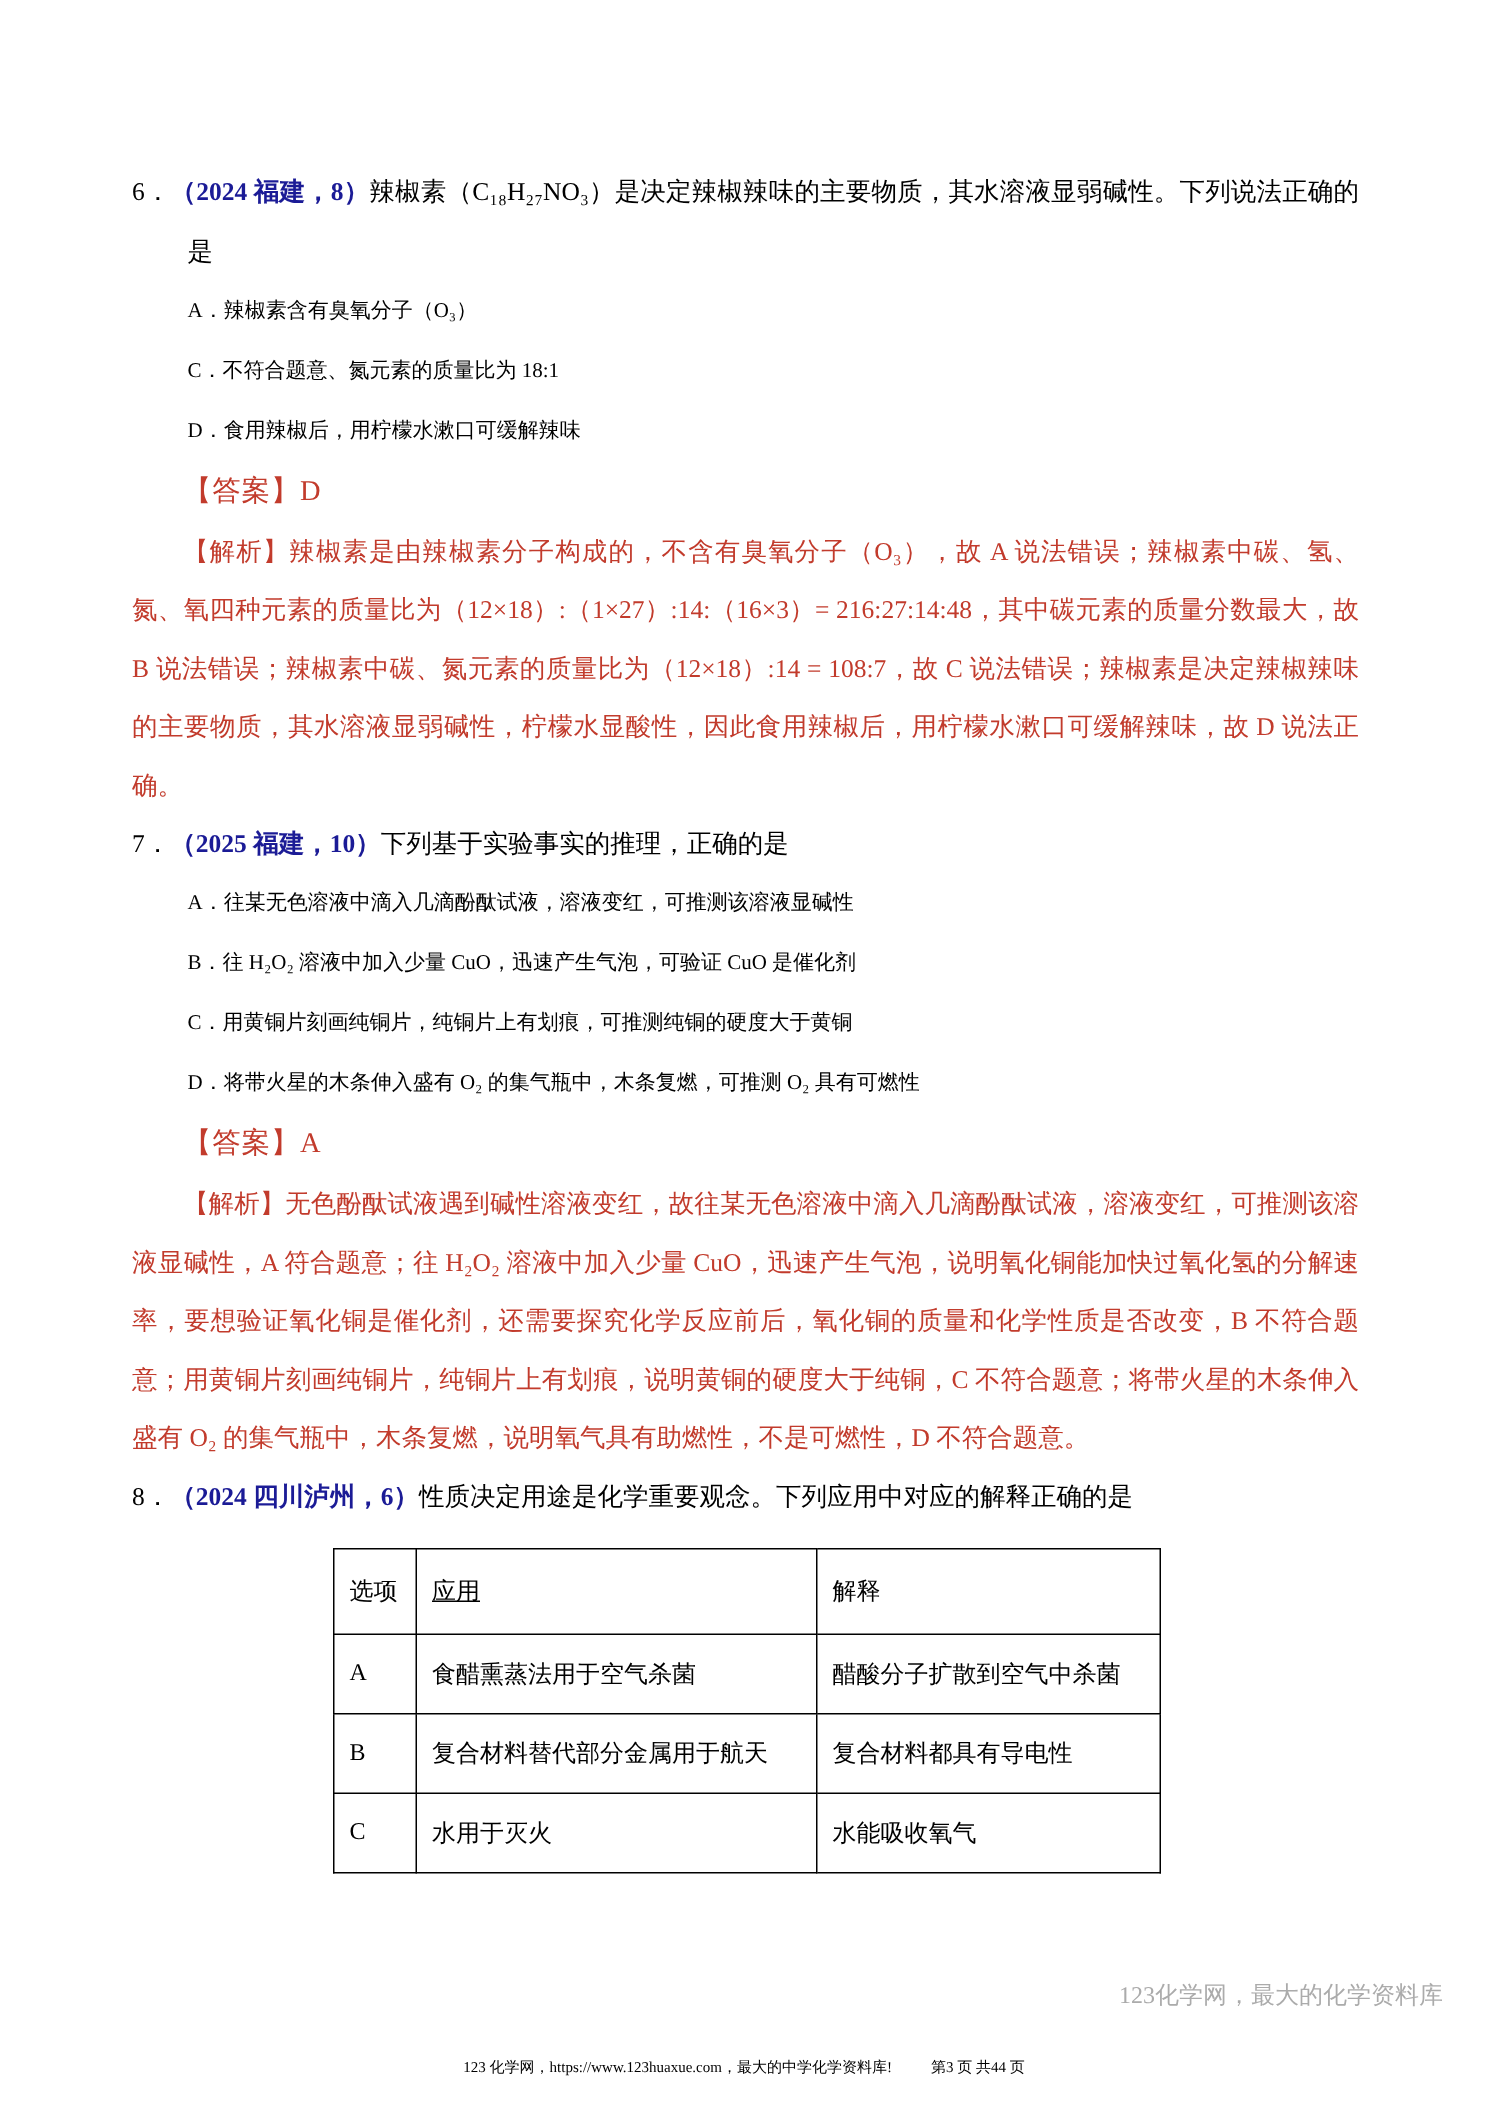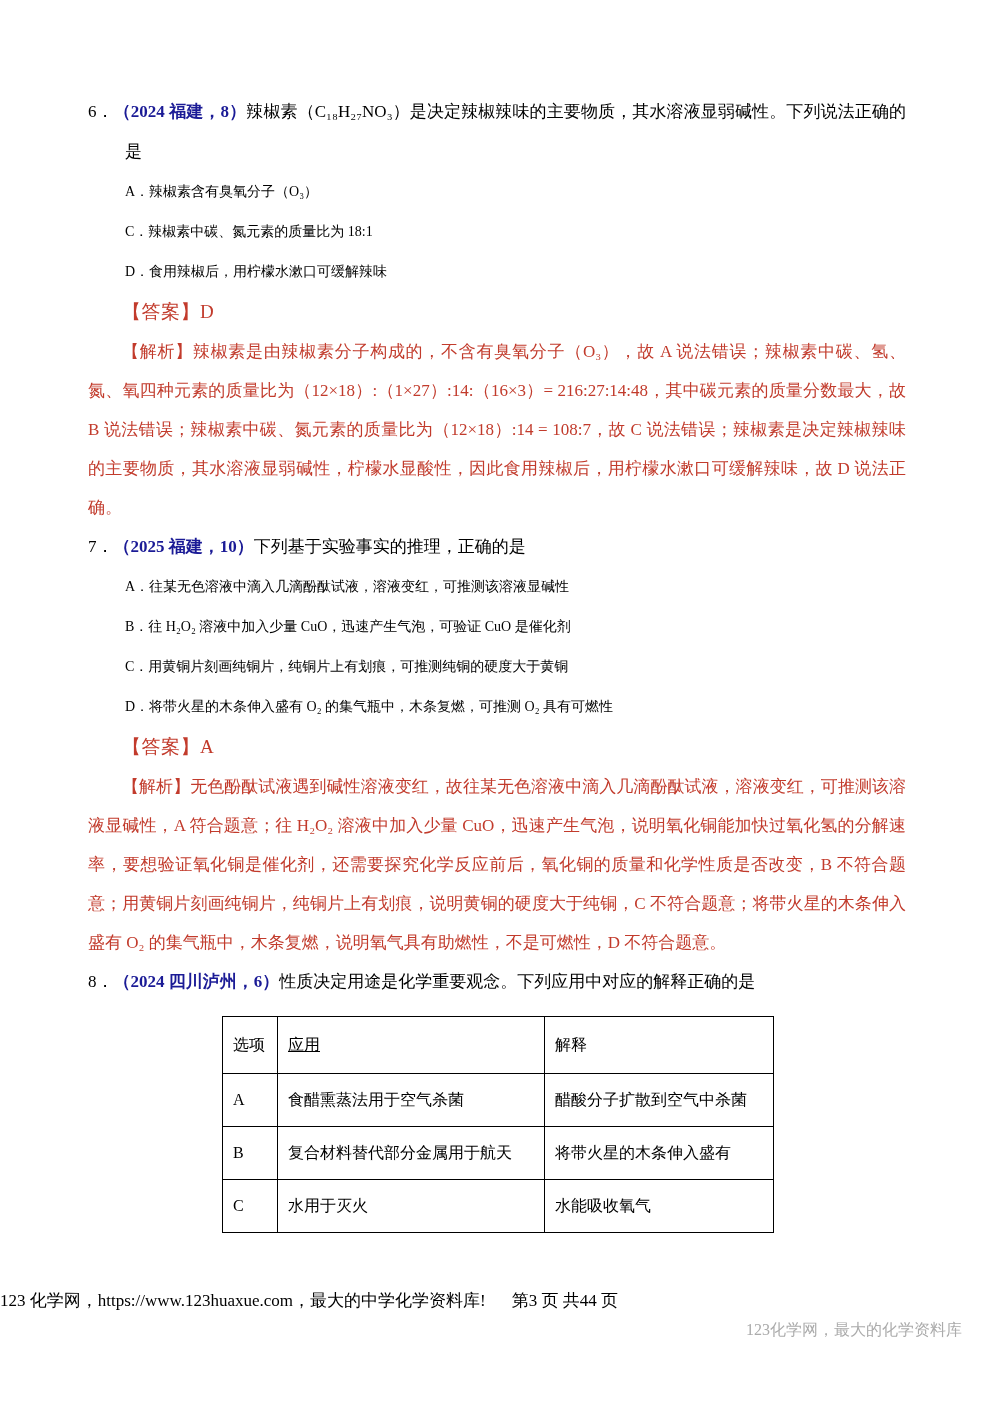--- a/index.html
+++ b/index.html
@@ -8,21 +8,21 @@
     height: 1403px;
     background: #ffffff;
     position: relative;
     overflow: hidden;
     font-family: "Liberation Serif", "DejaVu Serif", serif;
     color: #000000;
   }
   .content {
     position: absolute;
     left: 88px;
-    top: 92px;
+    top: 108px;
     width: 818px;
   }
   .question { margin: 0; }
   .stem {
     margin: 0;
     padding-left: 37px;
     text-indent: -37px;
     font-size: 17px;
     line-height: 40px;
     text-align: justify;
@@ -65,46 +65,46 @@
     font-weight: normal;
     padding: 0 10px;
   }
   .q-table th { height: 56px; }
   .q-table td { height: 52px; }
   .col-opt { width: 34px; }
   .col-app { width: 246px; text-decoration: underline; }
   .col-exp { width: 208px; }
   .page-footer {
     position: absolute;
-    top: 1290px;
+    top: 1368px;
     left: 0;
     width: 100%;
-    text-align: left;
-    font-size: 17px;
+    text-align: center;
+    font-size: 10px;
     line-height: 22px;
     color: #000;
   }
   .page-footer .page-info { margin-left: 26px; }
   .watermark {
     position: absolute;
     top: 1320px;
     right: 30px;
     font-size: 16px;
     color: var(--watermark-gray, #ababab);
   }
 </style>
 </head>
 <body>
 
 <div class="content">
 
   <section class="question">
     <p class="stem"><span class="q-num">6．</span><span class="citation">（2024 福建，8）</span><span>辣椒素（C₁₈H₂₇NO₃）是决定辣椒辣味的主要物质，其水溶液显弱碱性。下列说法正确的是</span></p>
     <p class="option">A．辣椒素含有臭氧分子（O₃）</p>
-    <p class="option">C．辣椒素中碳、氮元素的质量比为 18:1</p>
+    <p class="option">C．不符合题意、氮元素的质量比为 18:1</p>
     <p class="option">D．食用辣椒后，用柠檬水漱口可缓解辣味</p>
     <p class="answer"><span class="answer-label">【答案】</span><span>D</span></p>
     <p class="analysis"><span>【解析】</span><span>辣椒素是由辣椒素分子构成的，不含有臭氧分子（O₃），故 A 说法错误；辣椒素中碳、氢、氮、氧四种元素的质量比为（12×18）:（1×27）:14:（16×3）= 216:27:14:48，其中碳元素的质量分数最大，故 B 说法错误；辣椒素中碳、氮元素的质量比为（12×18）:14 = 108:7，故 C 说法错误；辣椒素是决定辣椒辣味的主要物质，其水溶液显弱碱性，柠檬水显酸性，因此食用辣椒后，用柠檬水漱口可缓解辣味，故 D 说法正确。</span></p>
   </section>
 
   <section class="question">
     <p class="stem"><span class="q-num">7．</span><span class="citation">（2025 福建，10）</span><span>下列基于实验事实的推理，正确的是</span></p>
     <p class="option">A．往某无色溶液中滴入几滴酚酞试液，溶液变红，可推测该溶液显碱性</p>
     <p class="option">B．往 H₂O₂ 溶液中加入少量 CuO，迅速产生气泡，可验证 CuO 是催化剂</p>
     <p class="option">C．用黄铜片刻画纯铜片，纯铜片上有划痕，可推测纯铜的硬度大于黄铜</p>
@@ -125,21 +125,21 @@
       </thead>
       <tbody>
         <tr>
           <td>A</td>
           <td>食醋熏蒸法用于空气杀菌</td>
           <td>醋酸分子扩散到空气中杀菌</td>
         </tr>
         <tr>
           <td>B</td>
           <td>复合材料替代部分金属用于航天</td>
-          <td>将带火星的木条伸入盛有</td>
+          <td>复合材料都具有导电性</td>
         </tr>
         <tr>
           <td>C</td>
           <td>水用于灭火</td>
           <td>水能吸收氧气</td>
         </tr>
       </tbody>
     </table>
   </section>
 

